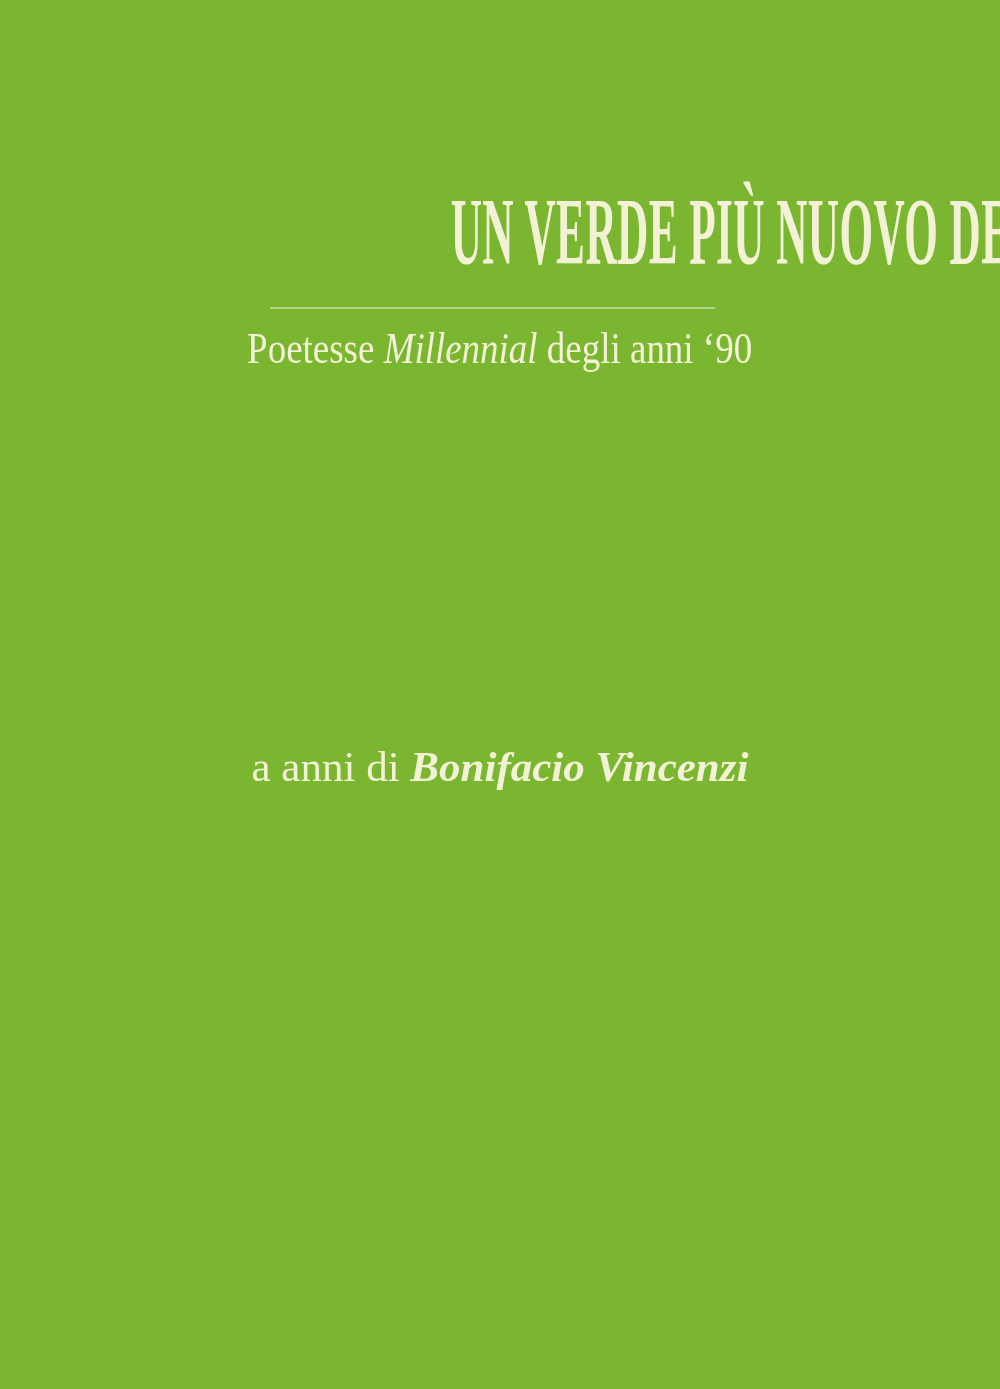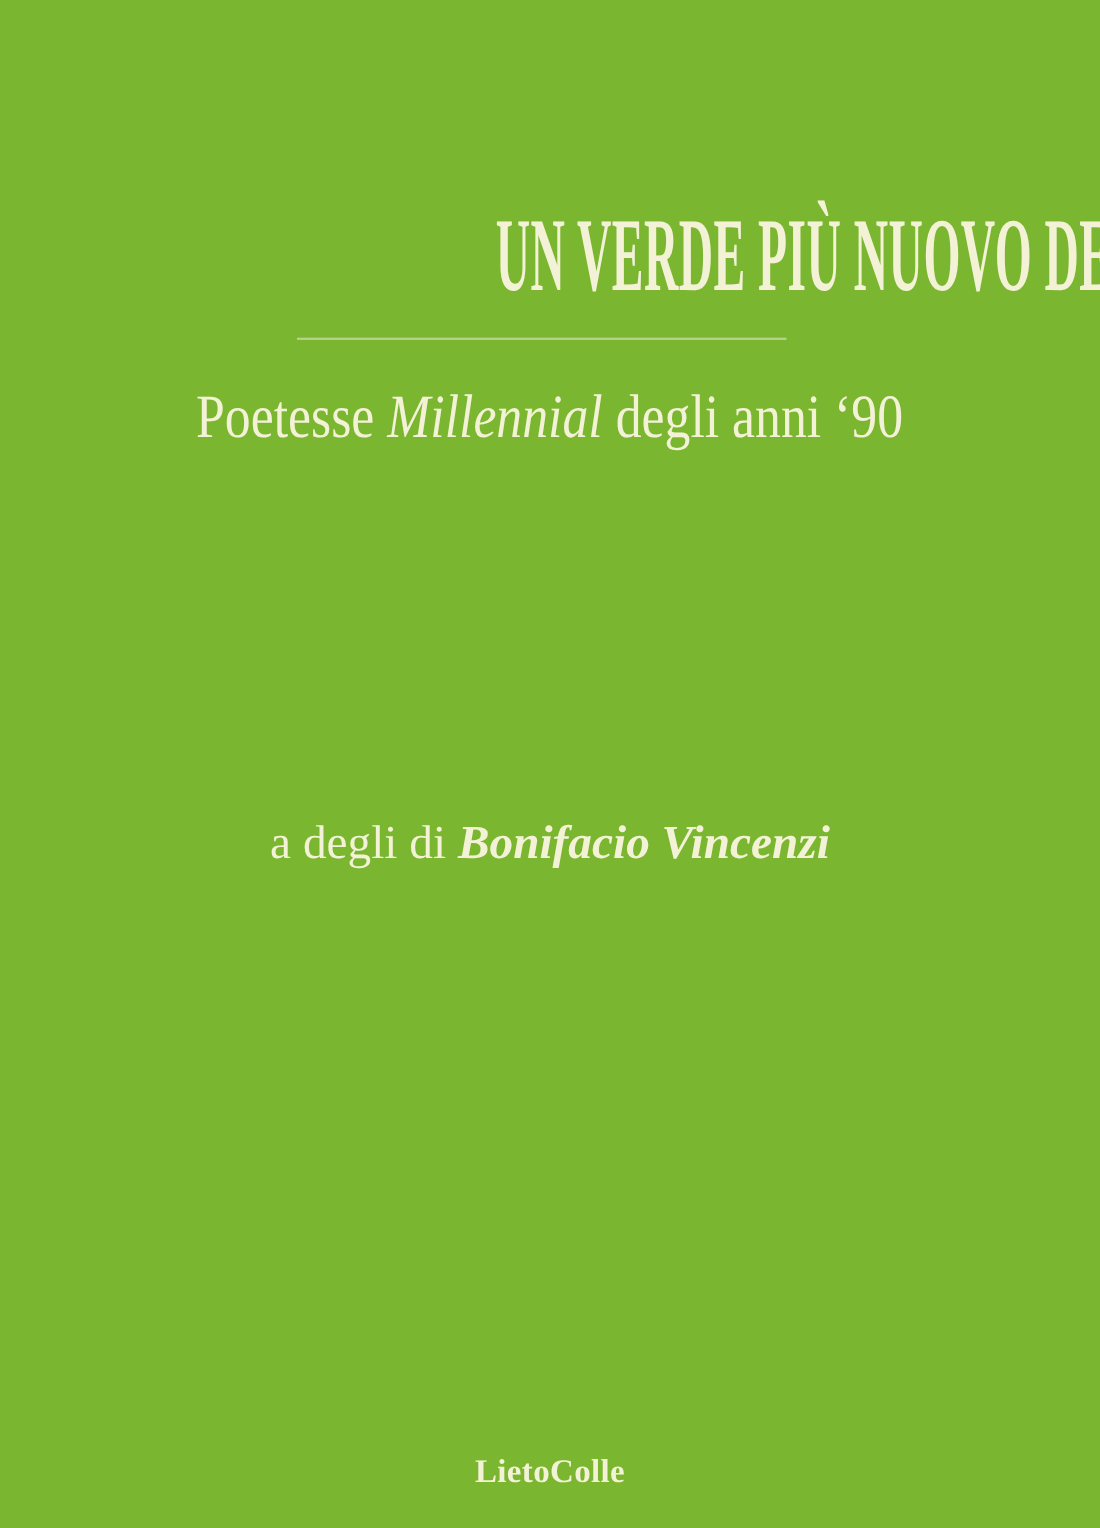--- a/index.html
+++ b/index.html
@@ -45,23 +45,22 @@
   .divider {
     position: absolute;
     top: 307px;
     left: 270px;
     width: 445px;
     height: 2px;
     background: var(--divider);
   }
   .subtitle {
     top: 327px;
-    font-size: 56px;
+    font-size: 44px;
     line-height: 1;
-    margin-top: 24px;
   }
   .subtitle-inner {
     display: inline-block;
     transform: scaleX(0.84);
     transform-origin: 50% 50%;
     white-space: nowrap;
   }
   .em { font-style: italic; }
   .editor {
     top: 745px;
@@ -81,17 +80,16 @@
 <body>
 
 <div class="cover">
 
   <div class="line title"><span class="title-inner">UN VERDE PIÙ NUOVO DELL'ERBA</span></div>
 
   <div class="divider"></div>
 
   <div class="line subtitle"><span class="subtitle-inner"><span>Poetesse </span><span class="em">Millennial</span><span> degli anni ‘90</span></span></div>
 
-  <div class="line editor"><span>a degli di </span><span class="bold">Bonifacio Vincenzi</span></div>
+  <div class="line editor"><span>a anni di </span><span class="bold">Bonifacio Vincenzi</span></div>
 
-  <div class="line publisher">LietoColle</div>
 
 </div>
 
 </body></html>

